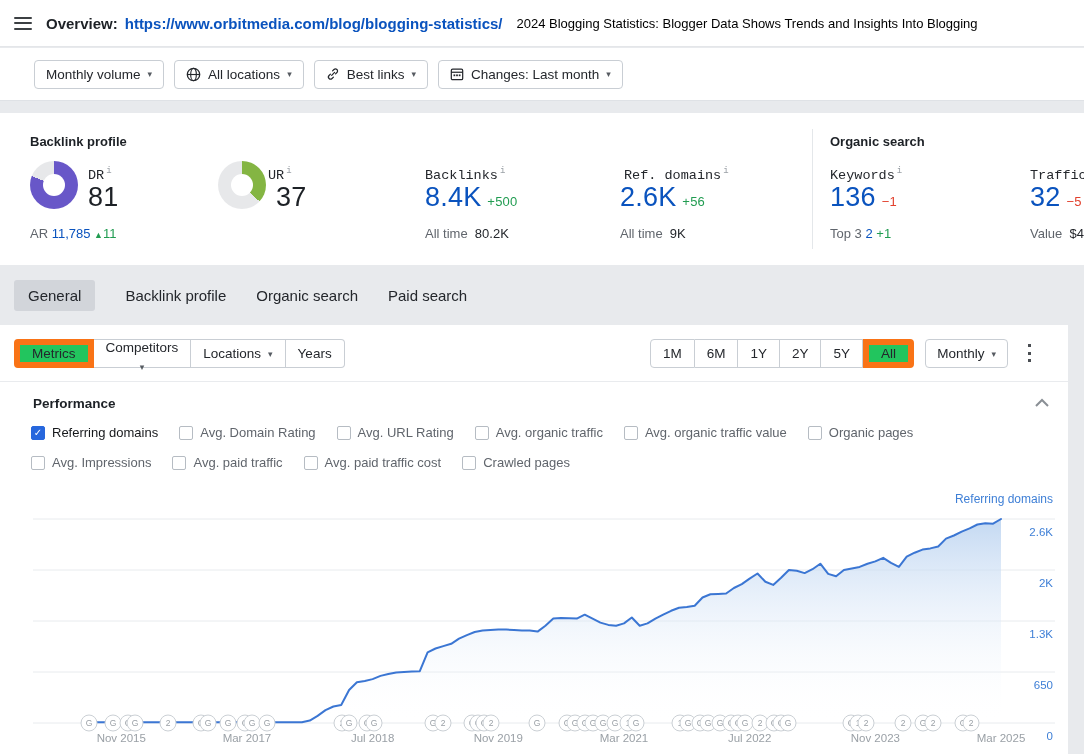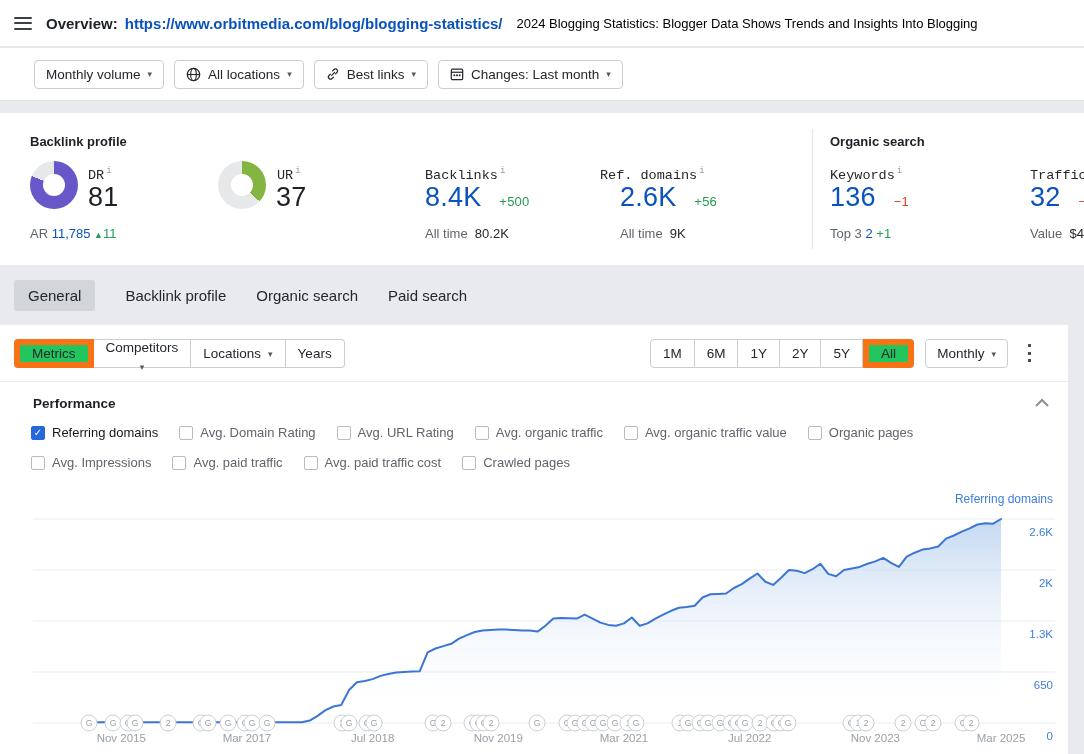--- a/index.html
+++ b/index.html
@@ -24,21 +24,21 @@
   .dbtn svg { flex:0 0 auto; }
   .caret { font-size:9px; color:#565b61; }
 
   
   .mcard { position:absolute; left:0; top:113px; width:1084px; height:152px; background:#fff; overflow:hidden; }
   .mcard .sect-title { position:absolute; top:21px; font-size:13px; font-weight:bold; color:#1d2126; }
   .m-label { position:absolute; top:53px; font-size:13.5px; color:#24272c; white-space:nowrap;font-family:Liberation Mono, monospace; }
   .m-label sup { font-size:9px; color:#9aa0a6; margin-left:2px; }
   .m-value { position:absolute; top:69px; font-size:27px; letter-spacing:.2px; white-space:nowrap; }
   .m-value .num-blue { color:#0a53be; text-decoration:none; cursor:pointer; }
-  .m-value .delta { font-size:13px; margin-left:18px; }
+  .m-value .delta { font-size:13px; margin-left:6px; }
   .m-sub { position:absolute; top:113px; font-size:13px; color:#60656c; white-space:nowrap; }
   .m-sub .dark { color:#24272c; }
   .m-sub a { color:#0a53be; text-decoration:none; cursor:pointer; }
   .green { color:#219c51; } .red { color:#e2402d; }
   .tri { font-size:9px; }
   .donut { position:absolute; top:48px; width:48px; height:48px; border-radius:50%; background:#e7e8ea; }
   .donut::after { content:""; position:absolute; inset:13px; background:#fff; border-radius:50%; }
   .vdiv { position:absolute; left:812px; top:16px; bottom:16px; width:1px; background:#e4e7ea; }
 
   
@@ -134,28 +134,28 @@
     <div class="donut" id="dr-donut" style="left: 30px; background: conic-gradient(rgb(104, 87, 200) 0%, rgb(104, 87, 200) 81%, rgb(231, 232, 234) 81%, rgb(231, 232, 234) 100%);"></div>
     <div class="m-label" style="left:88px"><span>DR</span><sup>i</sup></div>
     <div class="m-value" style="left:88px">81</div>
     <div class="m-sub" style="left:30px">
       <span>AR</span>
       <a href="#">11,785</a>
       <span class="green"><span class="tri">▲</span><span>11</span></span>
     </div>
 
     <div class="donut" id="ur-donut" style="left: 218px; background: conic-gradient(rgb(132, 181, 67) 0%, rgb(132, 181, 67) 37%, rgb(231, 232, 234) 37%, rgb(231, 232, 234) 100%);"></div>
-    <div class="m-label" style="left:277px"><span>UR</span><sup>i</sup></div>
+    <div class="m-label" style="left:268px"><span>UR</span><sup>i</sup></div>
     <div class="m-value" style="left:276px">37</div>
 
     <div class="m-label" style="left:425px"><span>Backlinks</span><sup>i</sup></div>
     <div class="m-value" style="left:425px"><a class="num-blue" href="#">8.4K</a><span class="delta green">+500</span></div>
     <div class="m-sub" style="left:425px"><span>All time</span>&nbsp;&nbsp;<span class="dark">80.2K</span></div>
 
-    <div class="m-label" style="left:600px"><span>Ref. domains</span><sup>i</sup></div>
+    <div class="m-label" style="left:624px"><span>Ref. domains</span><sup>i</sup></div>
     <div class="m-value" style="left:620px"><a class="num-blue" href="#">2.6K</a><span class="delta green">+56</span></div>
     <div class="m-sub" style="left:620px"><span>All time</span>&nbsp;&nbsp;<span class="dark">9K</span></div>
 
     <div class="vdiv"></div>
 
     <div class="sect-title" style="left:830px">Organic search</div>
 
     <div class="m-label" style="left:830px"><span>Keywords</span><sup>i</sup></div>
     <div class="m-value" style="left:830px"><a class="num-blue" href="#">136</a><span class="delta red">−1</span></div>
     <div class="m-sub" style="left:830px"><span>Top 3</span>&nbsp;<a href="#">2</a>&nbsp;<span class="green">+1</span></div>

